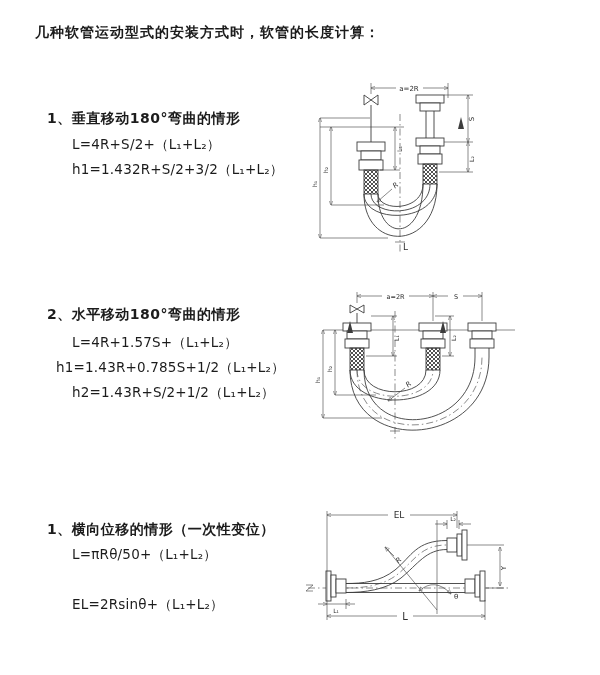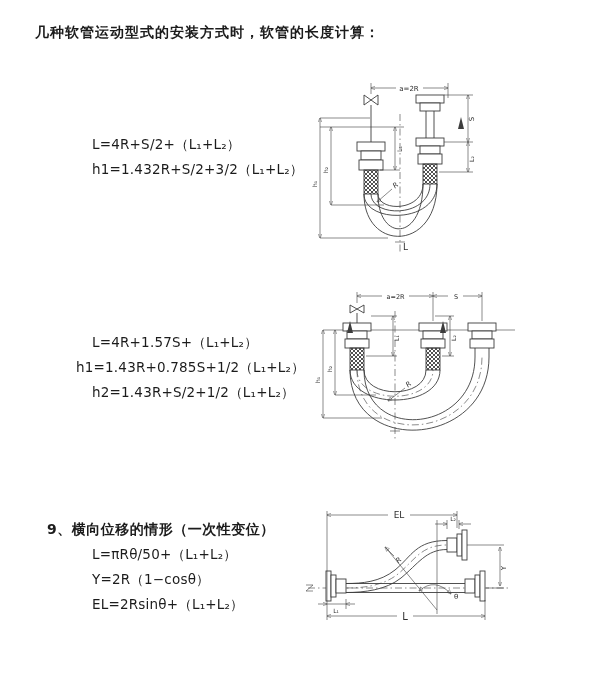--- a/index.html
+++ b/index.html
@@ -1,46 +1,47 @@
 <!DOCTYPE html>
 <html><head>
 <meta charset="utf-8">
 <style>
   html,body{margin:0;padding:0;background:#fff;}
   .sheet{position:relative;width:537px;height:675px;background:#fff;overflow:hidden;
          font-family:"DejaVu Sans","Liberation Sans",sans-serif;color:#1c1c1c;}
   .t{position:absolute;white-space:nowrap;}
   .title{font-size:14px;font-weight:bold;letter-spacing:1px;}
   .heading{font-size:14px;font-weight:bold;letter-spacing:0.5px;}
-  .formula{font-size:13.5px;font-weight:normal;letter-spacing:0.2px;margin-left:20px;}
+  .formula{font-size:13.5px;font-weight:normal;letter-spacing:0.2px;}
   svg.diag{position:absolute;overflow:visible;}
   .diag line,.diag path,.diag polygon{stroke:#3d3d3d;fill:none;stroke-width:0.9;}
   .diag rect{stroke:#3d3d3d;fill:#fff;stroke-width:0.9;}
   .diag .dim{stroke-width:0.6;}
   .diag .cl{stroke-dasharray:7 3 1.5 3;stroke-width:0.6;}
   .diag .solid{fill:#3d3d3d;stroke:none;}
   .diag text{fill:#2e2e2e;stroke:none;font-family:"DejaVu Sans",sans-serif;}
 </style>
 </head>
 <body>
 
 <div class="sheet">
 
   <div class="t title" style="left:35px;top:24px;">几种软管运动型式的安装方式时，软管的长度计算：</div>
 
+  <div class="t heading" style="left:47px;top:110px;">1、垂直移动180°弯曲的情形</div>
   <div class="t formula" style="left:72px;top:136px;">L=4R+S/2+（L₁+L₂）</div>
   <div class="t formula" style="left:72px;top:161px;">h1=1.432R+S/2+3/2（L₁+L₂）</div>
 
+  <div class="t heading" style="left:47px;top:306px;">2、水平移动180°弯曲的情形</div>
   <div class="t formula" style="left:72px;top:334px;">L=4R+1.57S+（L₁+L₂）</div>
   <div class="t formula" style="left:56px;top:359px;">h1=1.43R+0.785S+1/2（L₁+L₂）</div>
   <div class="t formula" style="left:72px;top:384px;">h2=1.43R+S/2+1/2（L₁+L₂）</div>
 
-  <div class="t heading" style="left:47px;top:521px;">9、横向位移的情形（一次性变位）</div>
+  <div class="t heading" style="left:47px;top:521px;">1、横向位移的情形（一次性变位）</div>
   <div class="t formula" style="left:72px;top:546px;">L=πRθ/50+（L₁+L₂）</div>
-  <div class="t formula" style="left:72px;top:571px;">Y=2R（1−cosθ）</div>
   <div class="t formula" style="left:72px;top:596px;">EL=2Rsinθ+（L₁+L₂）</div>
 
   <svg class="diag" style="left:312px;top:72px;" width="246" height="186" viewBox="0 0 246 186">
     <defs>
       <pattern id="br1" width="4" height="4" patternUnits="userSpaceOnUse">
         <path d="M0,4 L4,0 M0,0 L4,4" stroke="#5a5a5a" stroke-width="0.5"></path>
       </pattern>
       <marker id="ar1" viewBox="0 0 10 10" refX="9" refY="5" markerWidth="8" markerHeight="8" orient="auto-start-reverse">
         <path d="M0,1 L10,5 L0,9 z" fill="#3d3d3d" stroke="none"></path>
       </marker>

